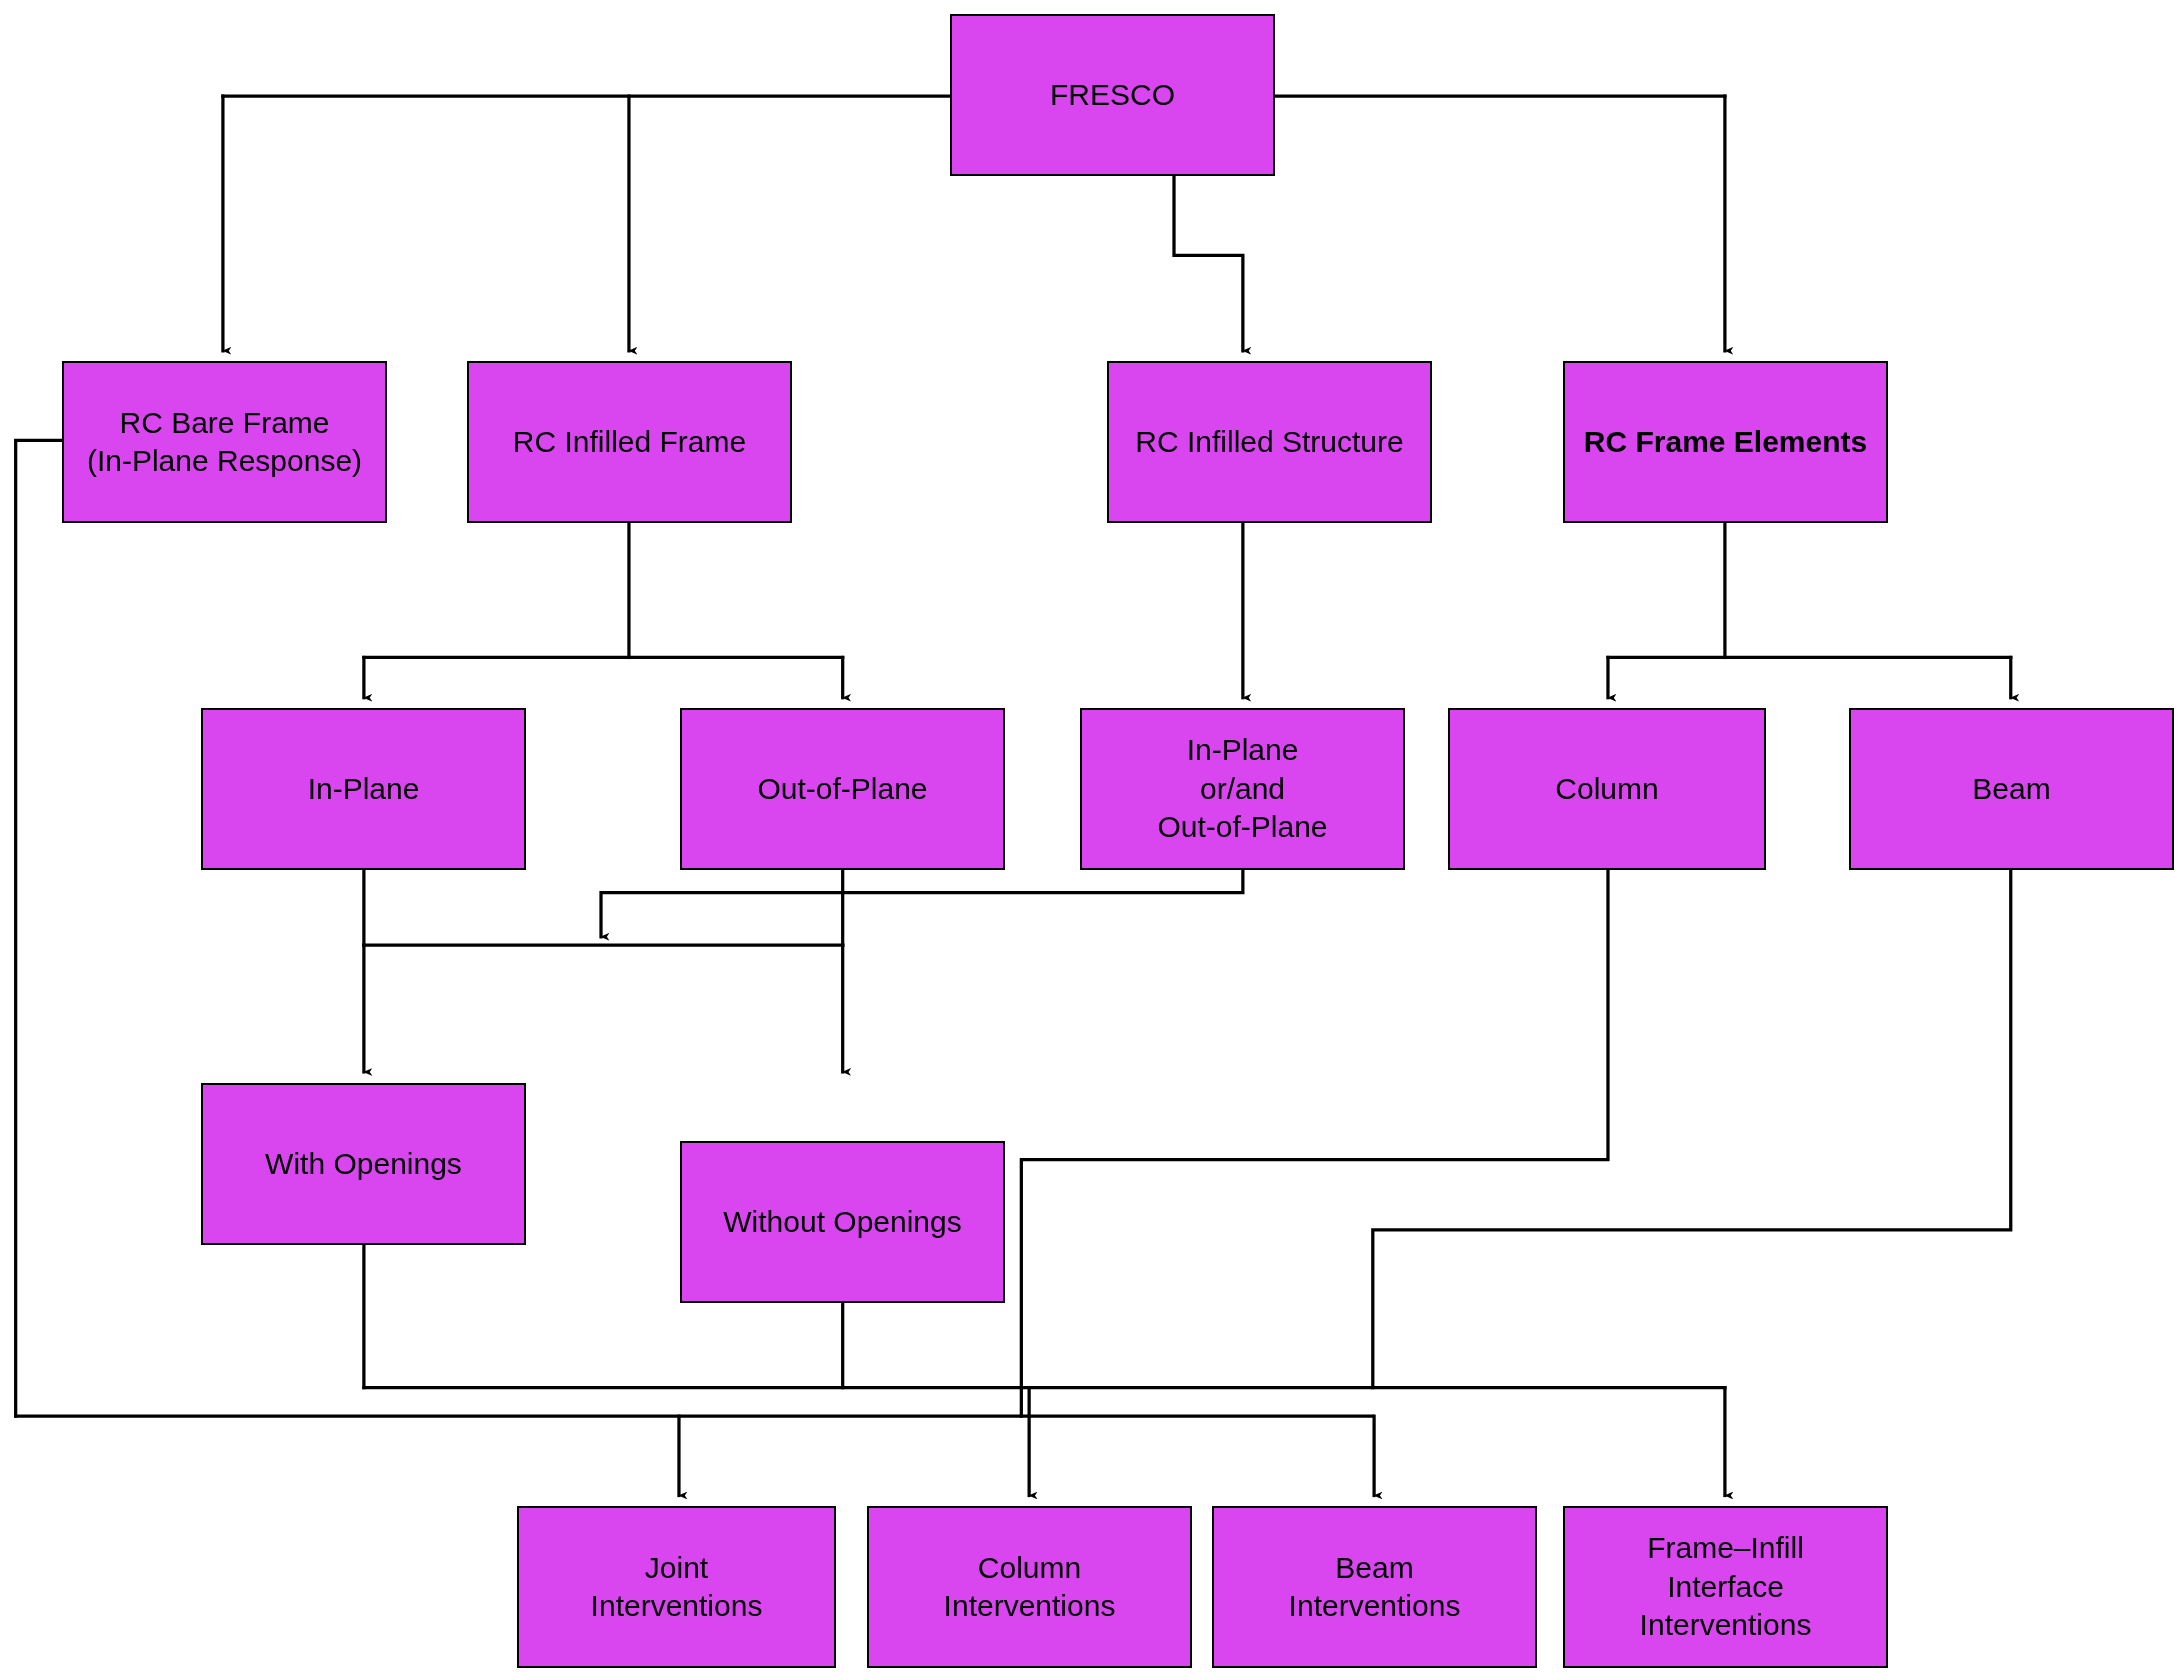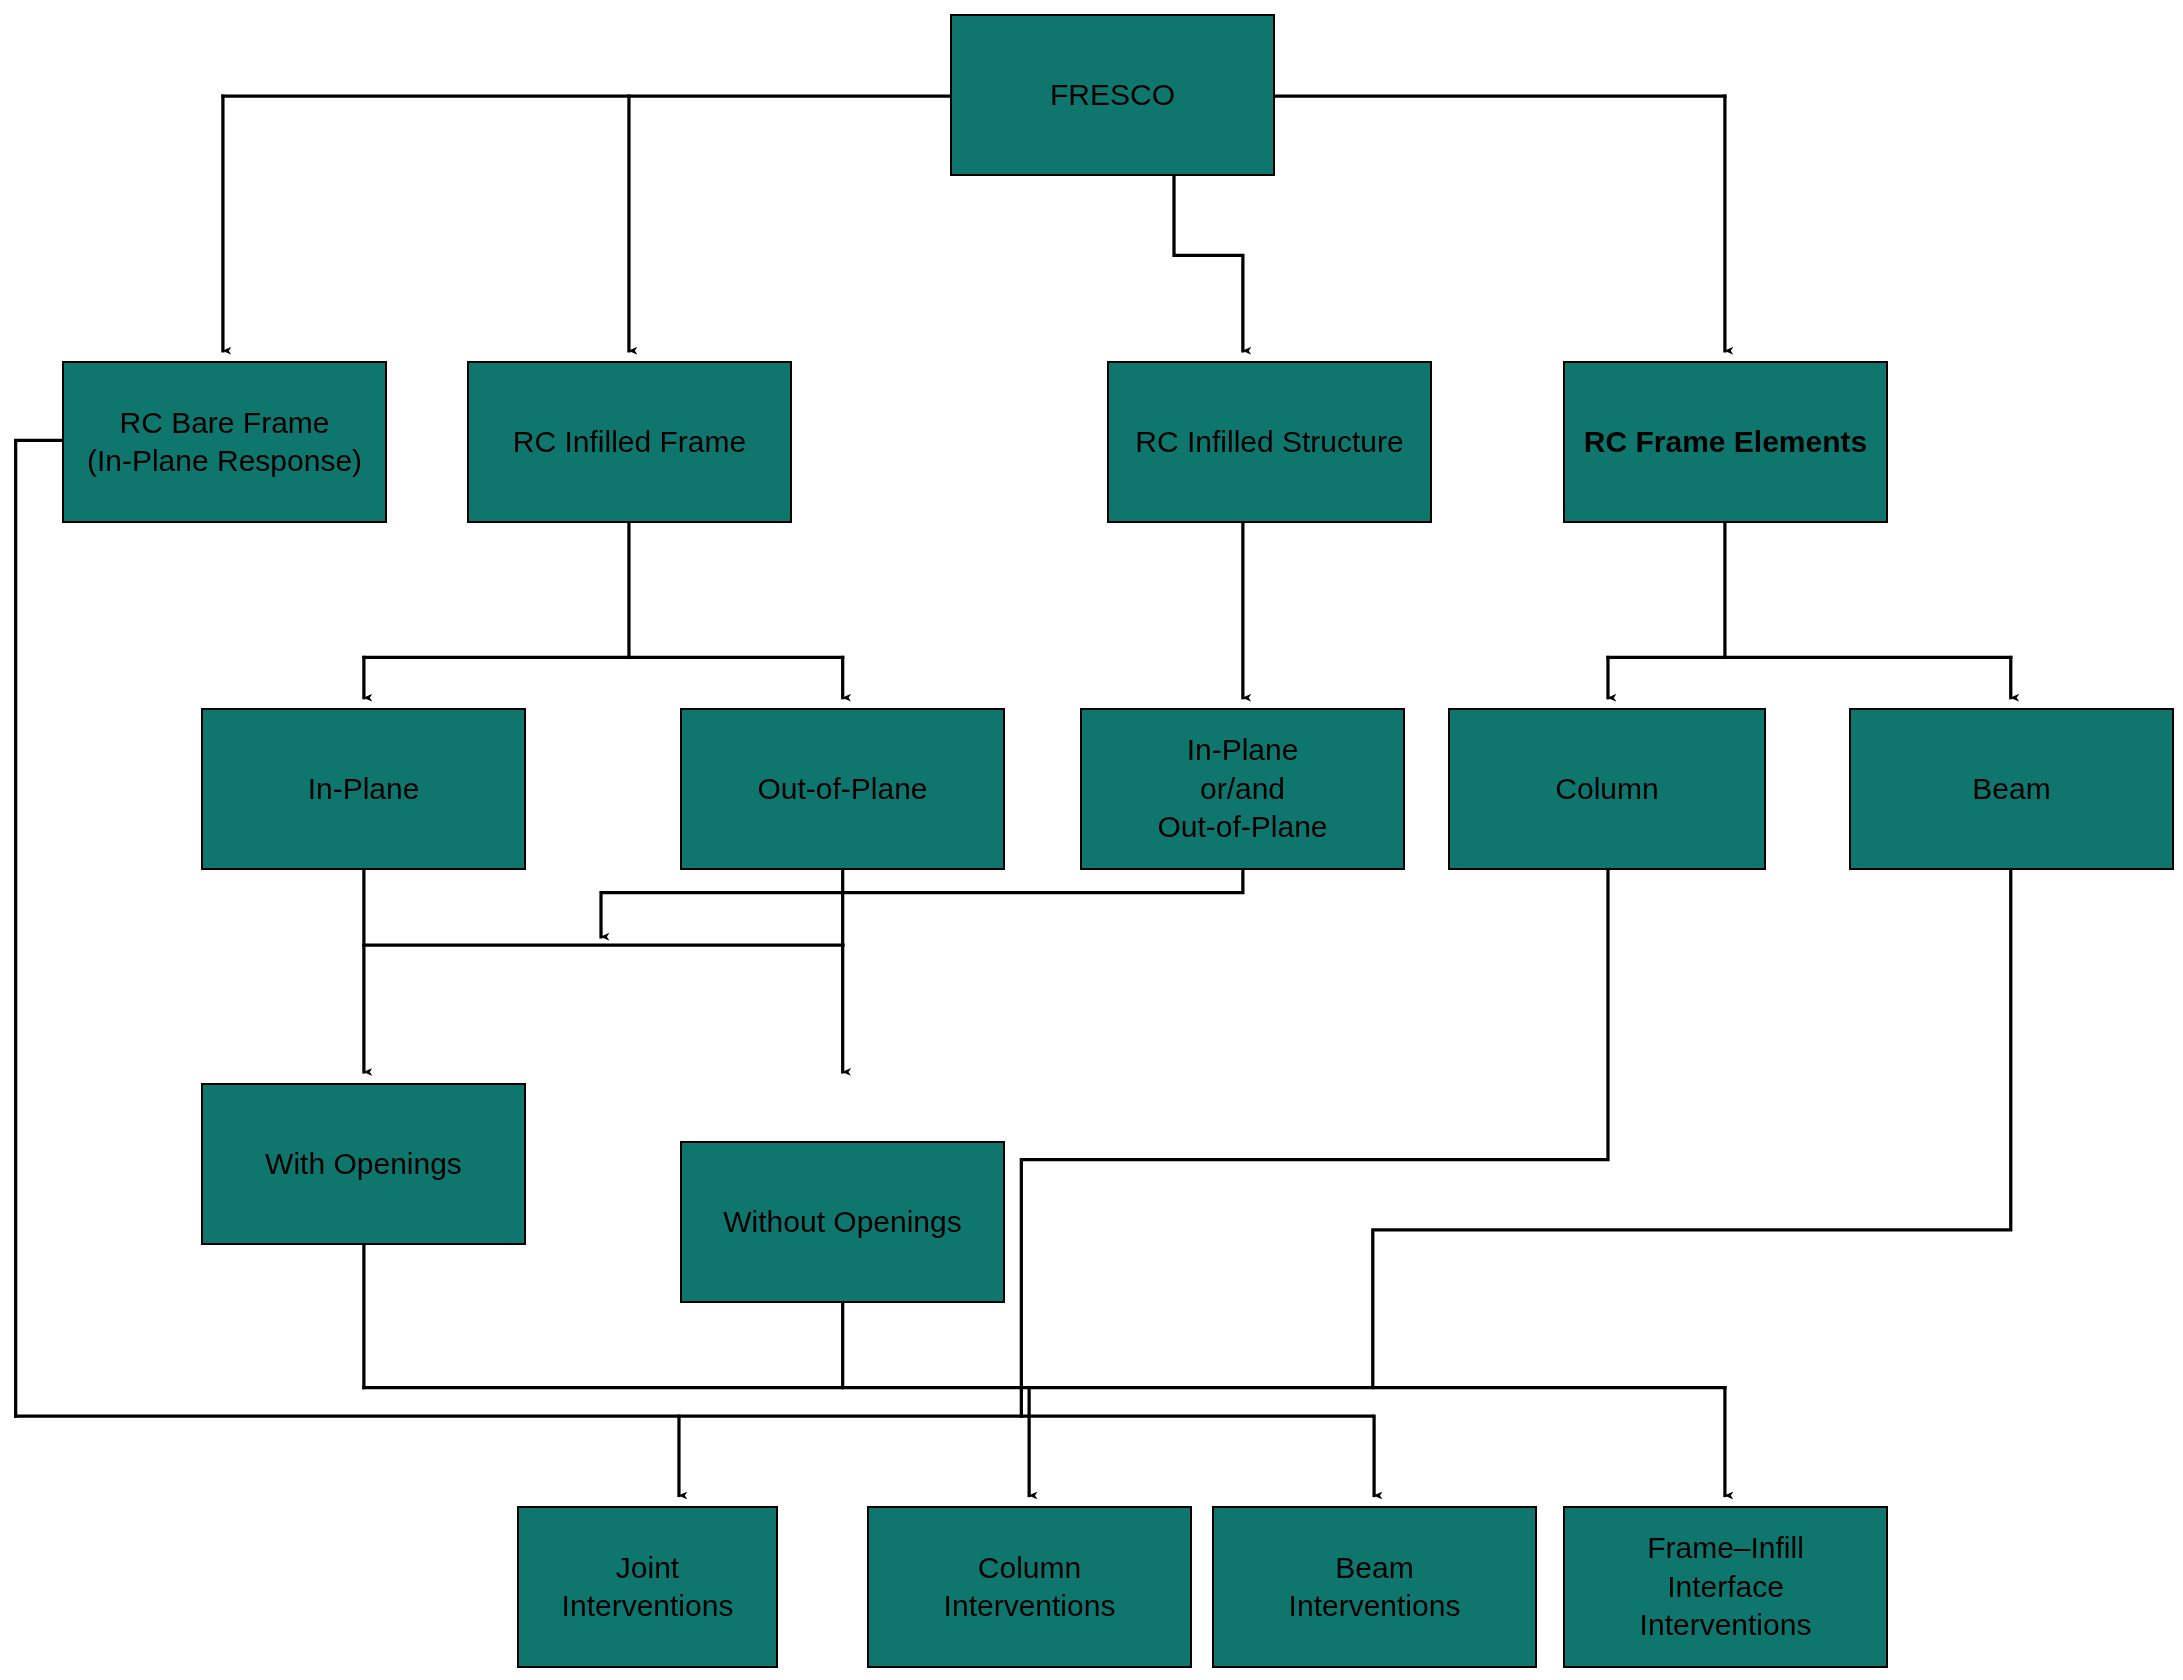--- a/index.html
+++ b/index.html
@@ -17,21 +17,21 @@
   }
   #wires {
     position: absolute;
     left: 0; top: 0;
     width: 2183px;
     height: 1680px;
   }
   .node {
     position: absolute;
     box-sizing: border-box;
-    background: #0f766e;
+    background: #d946ef;
     border: 2.6px solid #000000;
     display: flex;
     align-items: center;
     justify-content: center;
     text-align: center;
     z-index: 5;
   }
   .node-label {
     font-size: 30px;
     line-height: 1.28;
@@ -135,21 +135,21 @@
   </div>
   <div class="node" id="n-beam" style="left: 1849px; top: 708px; width: 325px; height: 162px;">
     <span class="node-label">Beam</span>
   </div>
   <div class="node" id="n-with-openings" style="left: 201px; top: 1083px; width: 325px; height: 162px;">
     <span class="node-label">With Openings</span>
   </div>
   <div class="node" id="n-without-openings" style="left: 680px; top: 1141px; width: 325px; height: 162px;">
     <span class="node-label">Without Openings</span>
   </div>
-  <div class="node" id="n-joint-interv" style="left: 517px; top: 1506px; width: 261px; height: 162px;">
+  <div class="node" id="n-joint-interv" style="left: 517px; top: 1506px; width: 319px; height: 162px;">
     <span class="node-label">Joint
 Interventions</span>
   </div>
   <div class="node" id="n-column-interv" style="left: 867px; top: 1506px; width: 325px; height: 162px;">
     <span class="node-label">Column
 Interventions</span>
   </div>
   <div class="node" id="n-beam-interv" style="left: 1212px; top: 1506px; width: 325px; height: 162px;">
     <span class="node-label">Beam
 Interventions</span>

